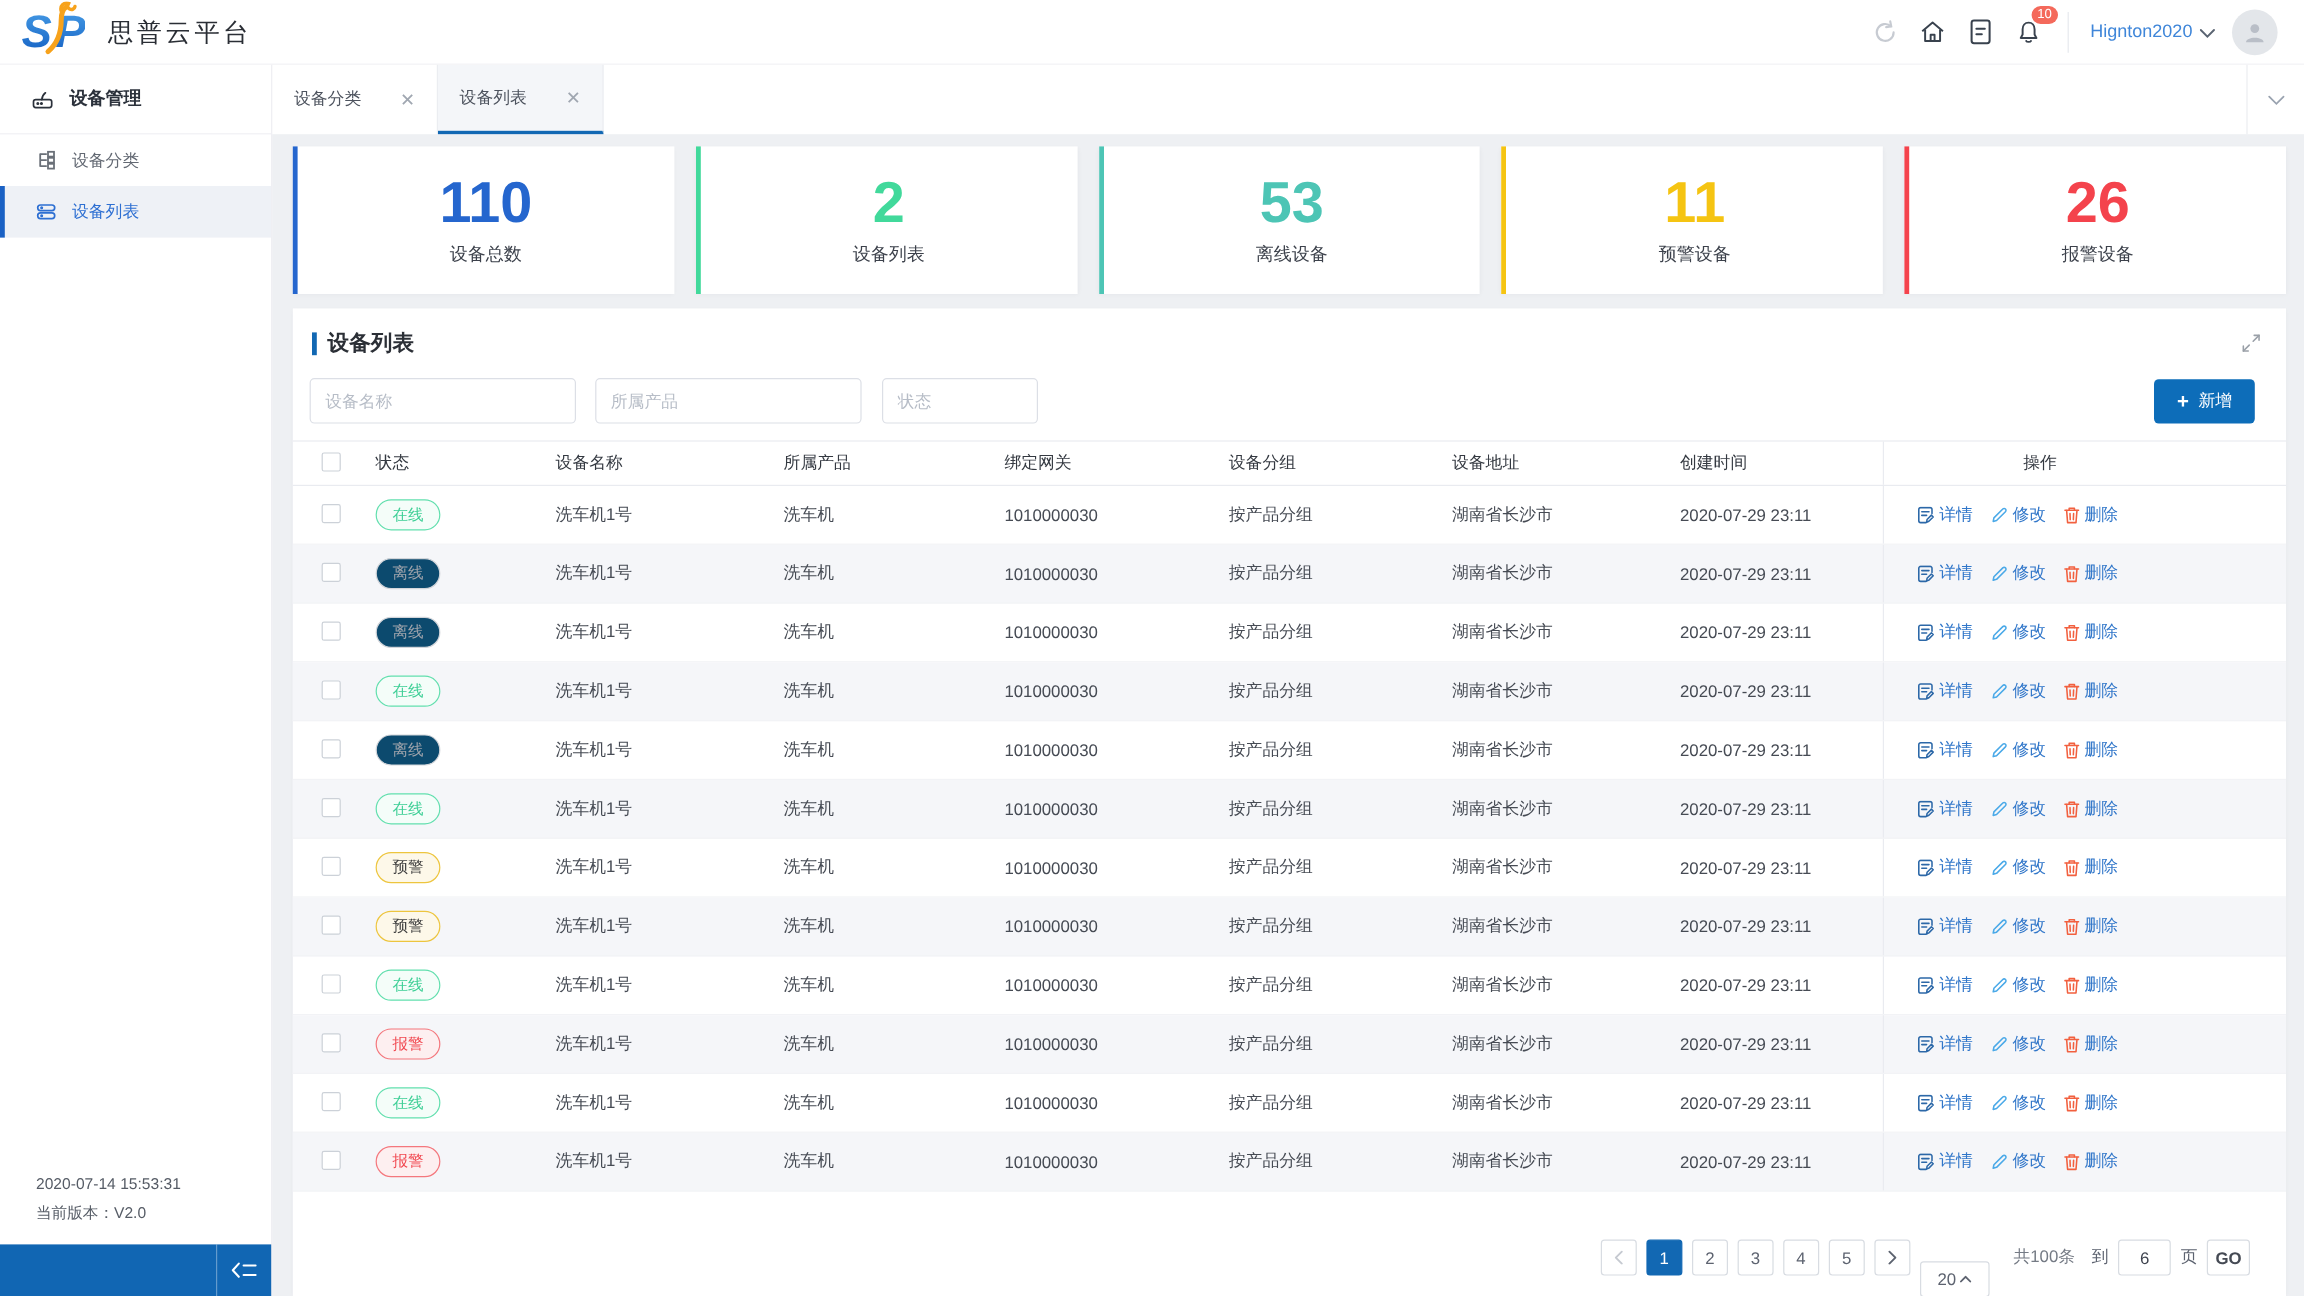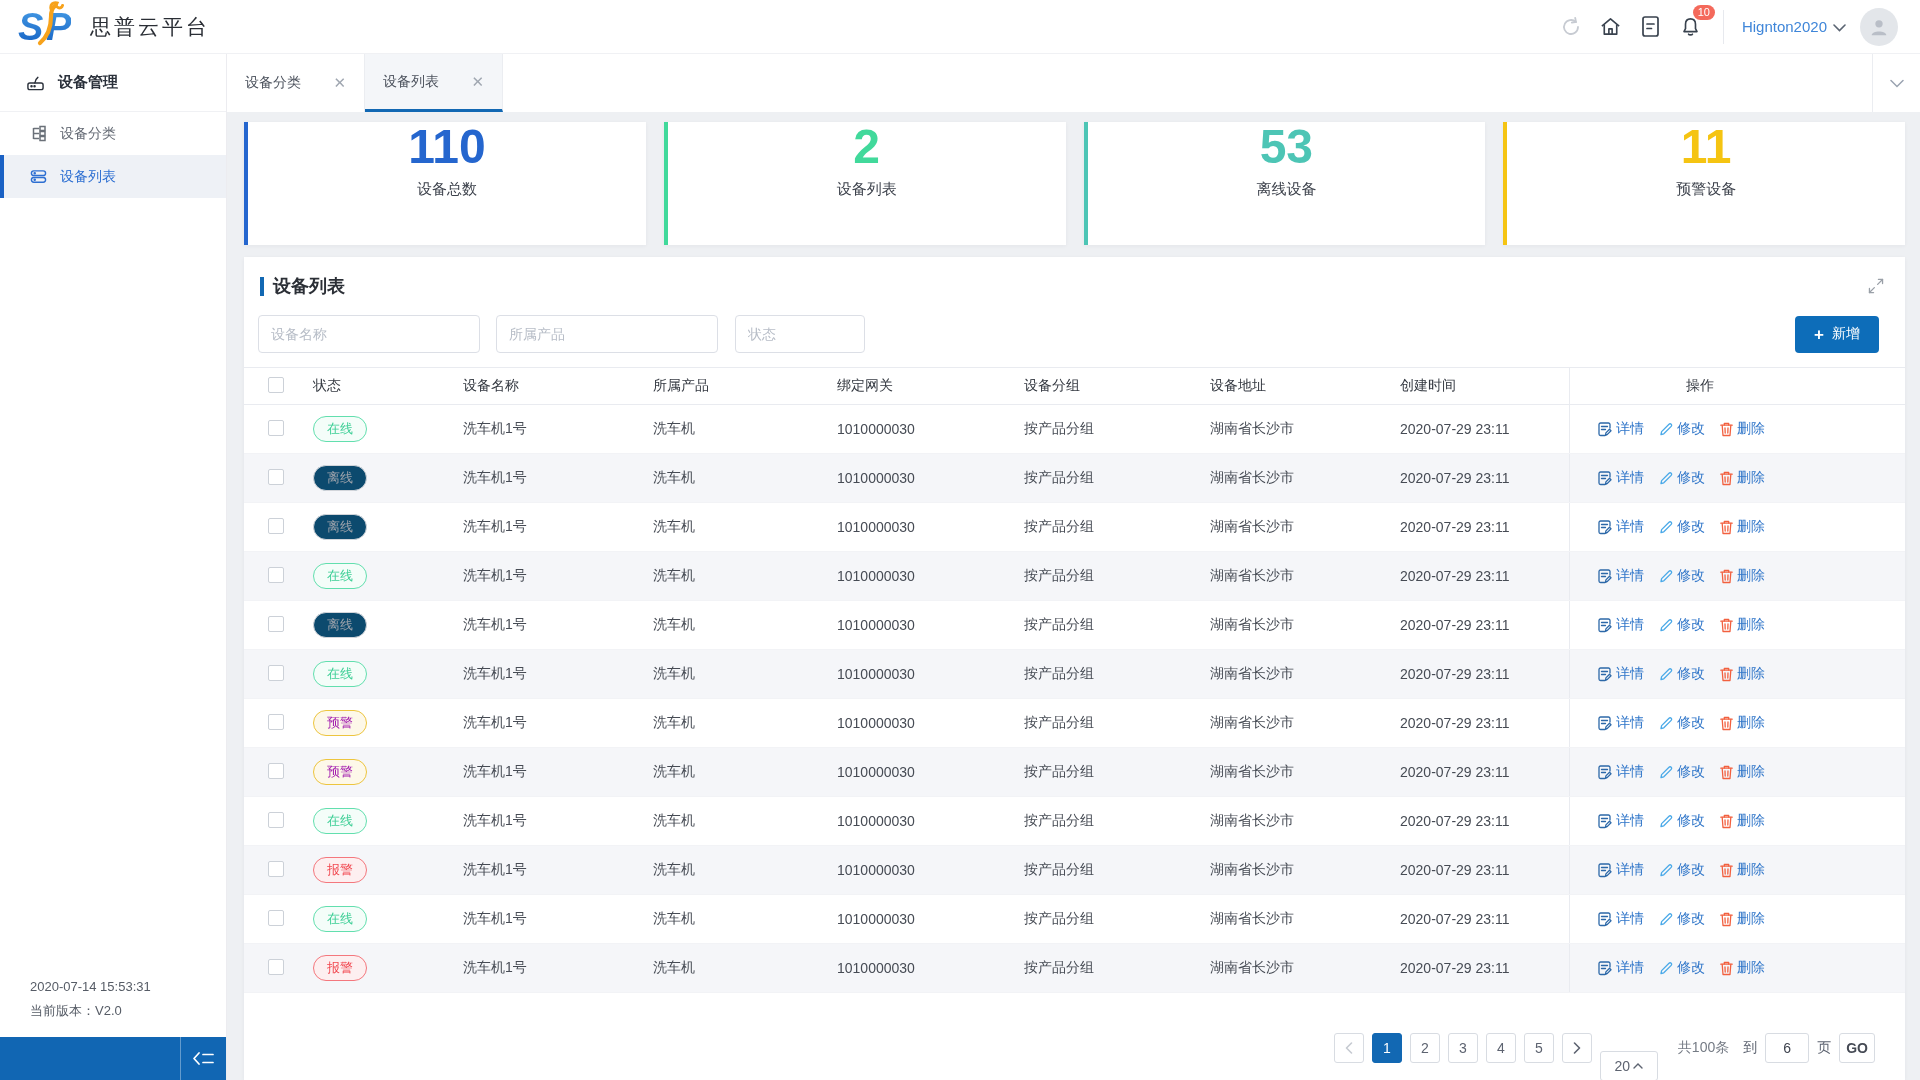--- a/index.html
+++ b/index.html
@@ -40,21 +40,21 @@
   .content-col { flex:1; display:flex; flex-direction:column; min-width:0; }
   .tabbar { height:58px; background:#fff; display:flex; align-items:stretch; flex:0 0 auto; }
   .tab { width:138px; display:flex; align-items:center; justify-content:space-between; padding:0 18px; border-right:1px solid #ebedf1; font-size:14px; color:#4d535e; cursor:pointer; }
   .tab.active { background:#f4f6f9; border-bottom:3px solid #1268b3; }
   .tab .close { color:#a0a7b1; font-size:15px; }
   .tab-overflow { margin-left:auto; width:48px; display:flex; align-items:center; justify-content:center; border-left:1px solid #ebedf1; cursor:pointer; }
 
   
   .content { flex:1; background:#eef0f3; padding:10px 15px 0 17px; display:flex; flex-direction:column; min-height:0; }
   .stats { display:flex; gap:18px; height:123px; flex:0 0 auto; }
-  .card { flex:1; background:#fff; display:flex; flex-direction:column; align-items:center; justify-content:flex-start; box-shadow:0 1px 4px rgba(30,40,60,.05); border-left:4px solid #ccc; }
+  .card { flex:1; background:#fff; display:flex; flex-direction:column; align-items:center; justify-content:center; box-shadow:0 1px 4px rgba(30,40,60,.05); border-left:4px solid #ccc; }
   .card .num { font-size:48px; font-weight:bold; line-height:1.05; }
   .card .lbl { font-size:15px; color:#3c414b; margin-top:8px; }
   .card.c0 { border-left-color:#2566ce; } .card.c0 .num { color:#2566ce; }
   .card.c1 { border-left-color:#41d99b; } .card.c1 .num { color:#41d99b; }
   .card.c2 { border-left-color:#4dc5b5; } .card.c2 .num { color:#4dc5b5; }
   .card.c3 { border-left-color:#f5c412; } .card.c3 .num { color:#f5c412; }
   .card.c4 { border-left-color:#f4434c; } .card.c4 .num { color:#f4434c; }
 
   
   .panel { background:#fff; margin-top:12px; flex:1; display:flex; flex-direction:column; min-height:0; box-shadow:0 1px 4px rgba(30,40,60,.05); position:relative; }
@@ -74,21 +74,21 @@
   .tr, .thead { display:grid; grid-template-columns:45px 150px 190px 184px 187px 186px 190px 169px 1fr; align-items:center; padding-left:24px; }
   .thead { height:38px; border-top:1px solid #e9ebf0; border-bottom:1px solid #e9ebf0; color:#343941; font-weight:500; font-size:14px; }
   .tr { height:49px; border-bottom:1px solid #f2f3f6; font-size:14px; color:#464b54; }
   .tr:nth-child(even) { background:#f5f6f9; }
   .checkbox { width:16px; height:16px; border:1px solid #ccd1d8; border-radius:2px; background:#fff; display:inline-block; cursor:pointer; }
   .col-actions { border-left:1px solid #e9ebf0; height:100%; display:flex; align-items:center; padding-left:28px; gap:15px; }
   .thead .col-actions { border-left:1px solid #e9ebf0; padding-left:116px; }
   .pill { display:inline-block; height:26px; line-height:24px; padding:0 13px; border-radius:13px; font-size:13px; border:1px solid; }
   .pill.online  { color:#3ecf96; border-color:#62dfae; background:#f4fdf9; }
   .pill.offline { color:#9ea3ab; border-color:#d2d5da; background:#0c4a6e; }
-  .pill.warning { color:#a21caf; border-color:#edc53e; background:#fdf8e9; }
+  .pill.warning { color:#404040; border-color:#edc53e; background:#fdf8e9; }
   .pill.alarm   { color:#f14850; border-color:#f4777d; background:#fdeff0; }
   .action { display:inline-flex; align-items:center; gap:4px; color:#3076c9; font-size:14px; cursor:pointer; text-decoration:none; }
 
   
   .pagination { margin-top:auto; height:64px; display:flex; align-items:center; justify-content:flex-end; gap:8px; padding-right:30px; flex:0 0 auto; }
   .pg-btn { min-width:30px; height:30px; border:1px solid #d8dce2; background:#fff; border-radius:3px; color:#5d6370; font-size:14px; display:flex; align-items:center; justify-content:center; cursor:pointer; font-family:inherit; padding:0 6px; }
   .pg-btn.active { background:#1268b3; border-color:#1268b3; color:#fff; }
   .pg-btn.disabled { color:#c6cad1; cursor:default; }
   .pg-size { min-width:58px; gap:3px;margin-top:36px; }
   .pg-total { color:#757b85; margin:0 6px 0 12px; }
@@ -235,20 +235,24 @@
             <div class="num">2</div>
             <div class="lbl">设备列表</div>
           </div>
           <div class="card c2">
             <div class="num">53</div>
             <div class="lbl">离线设备</div>
           </div>
           <div class="card c3">
             <div class="num">11</div>
             <div class="lbl">预警设备</div>
+          </div>
+          <div class="card c4">
+            <div class="num">26</div>
+            <div class="lbl">报警设备</div>
           </div>
         </div>
 
         <div class="panel">
           <div class="panel-head">
             <div class="panel-title">
               <span class="title-bar"></span>
               <span>设备列表</span>
             </div>
             <span class="expand-btn">

